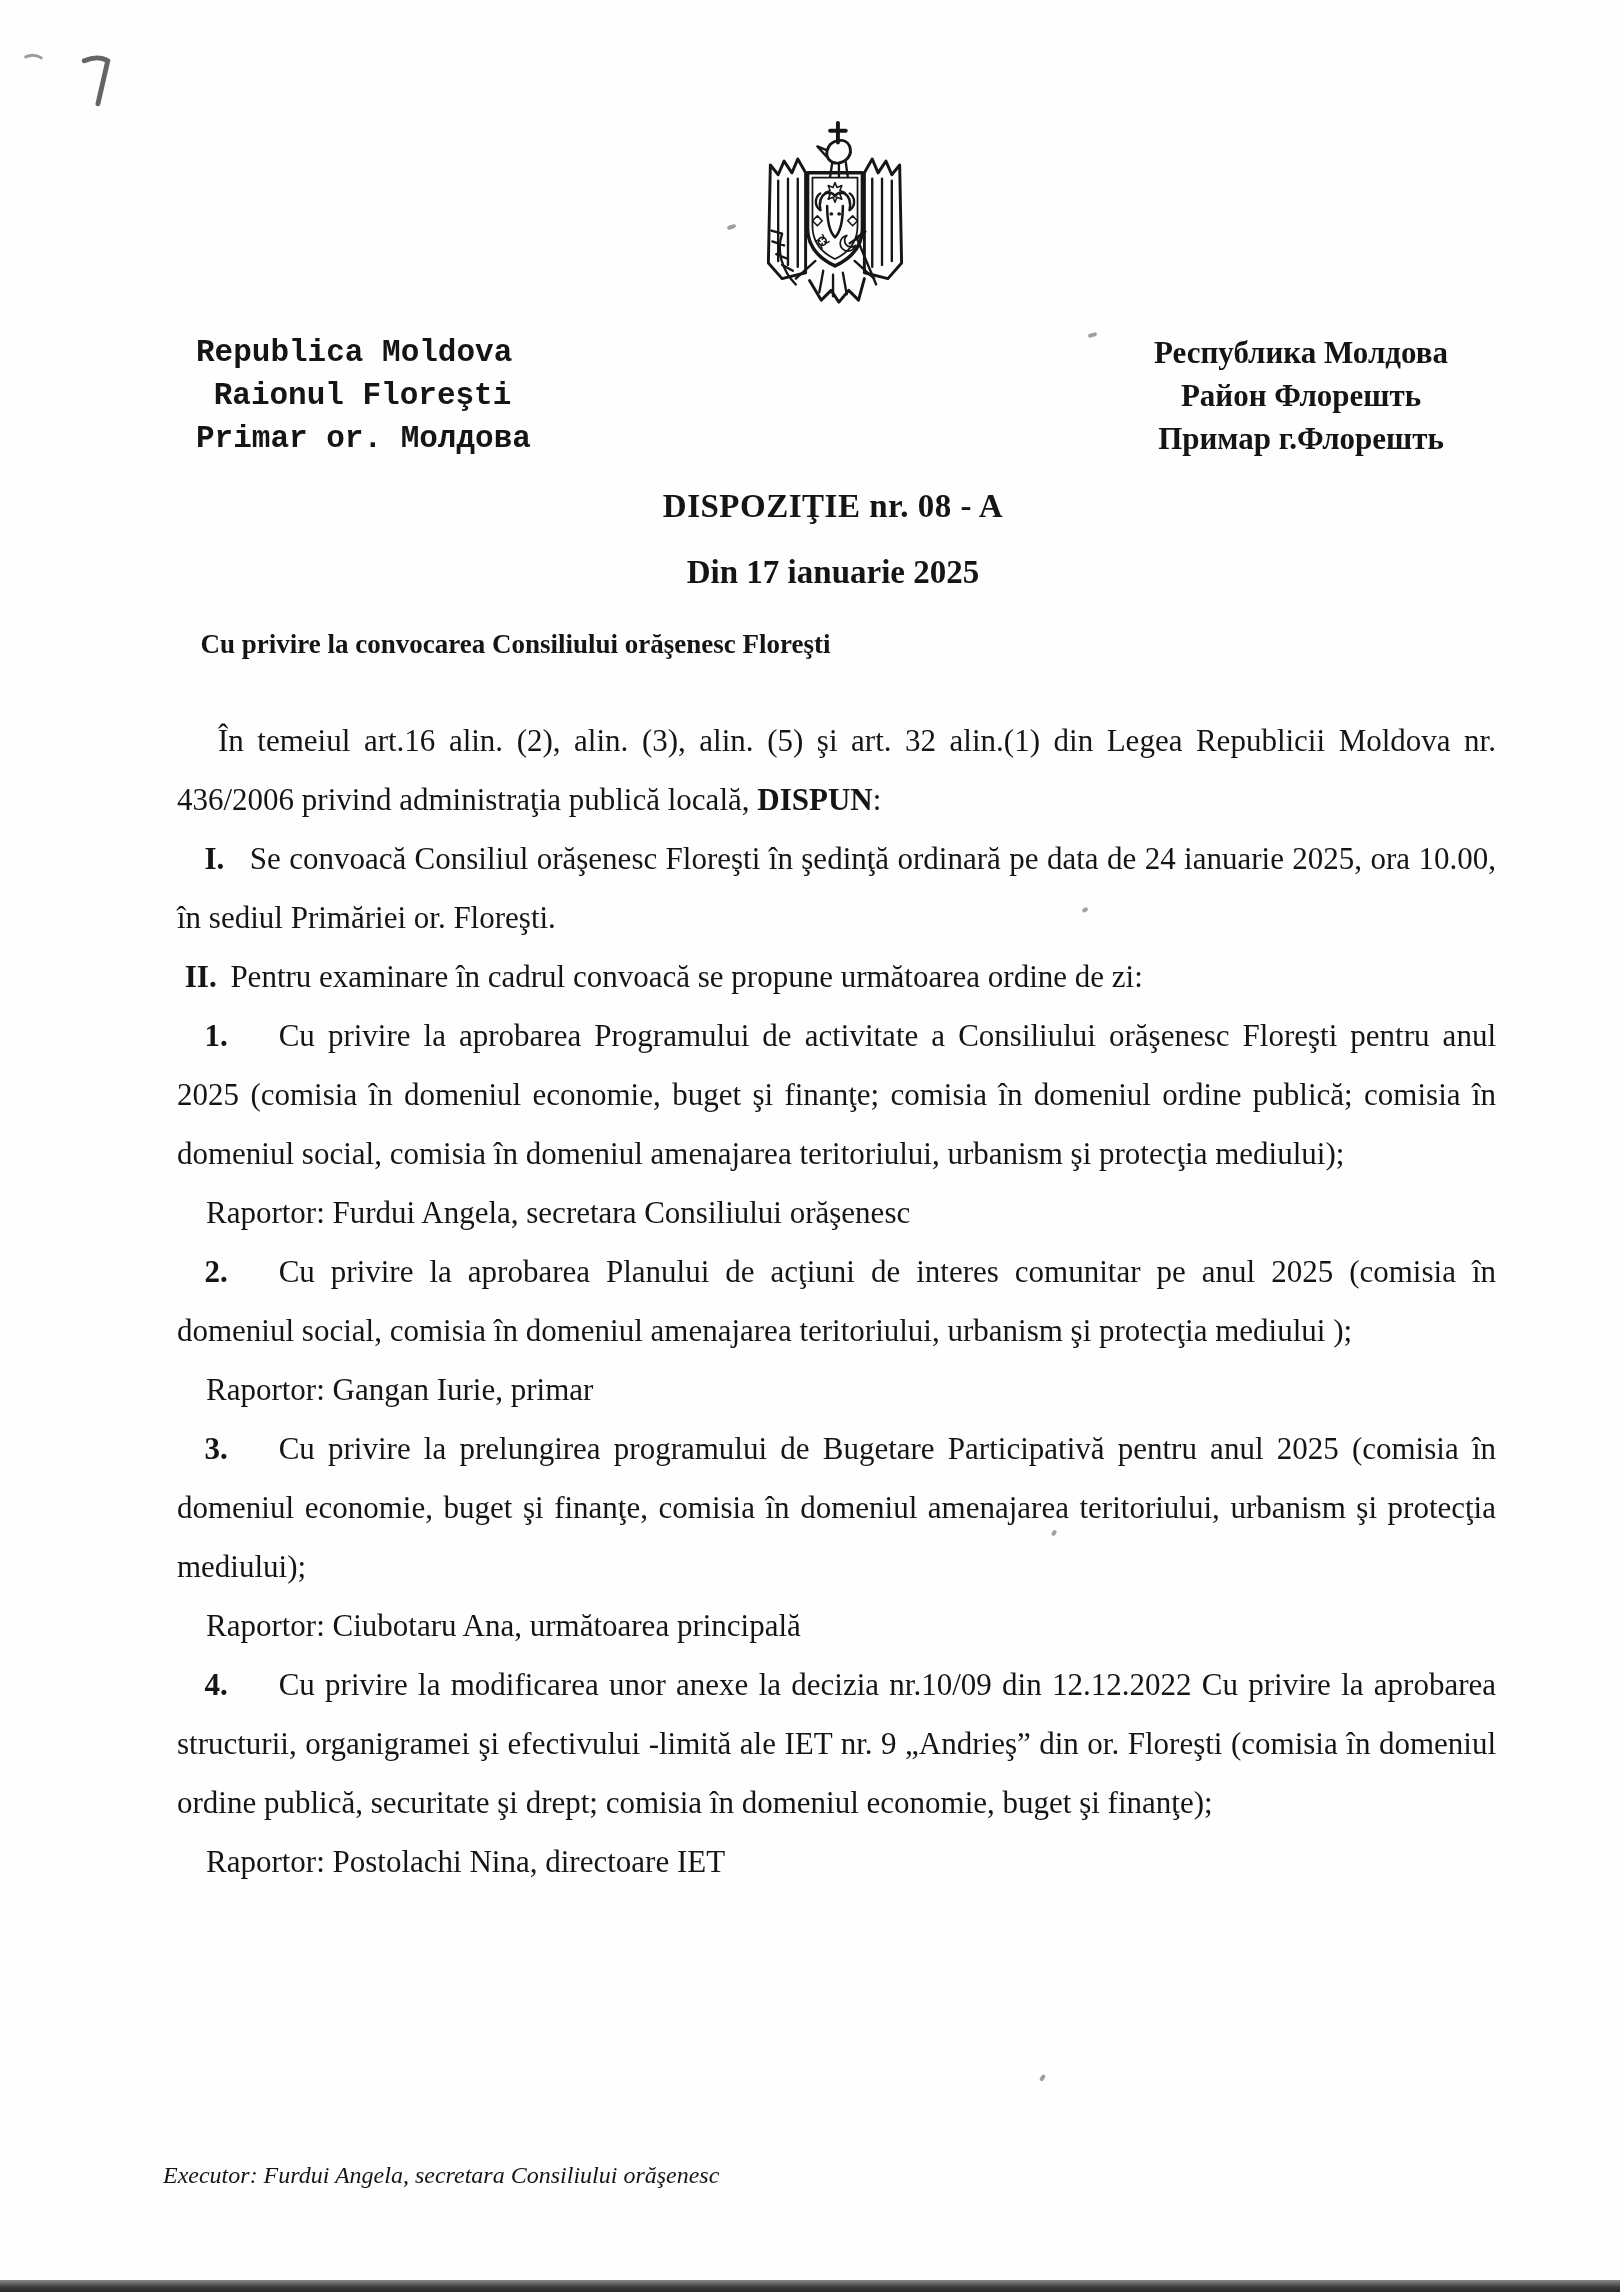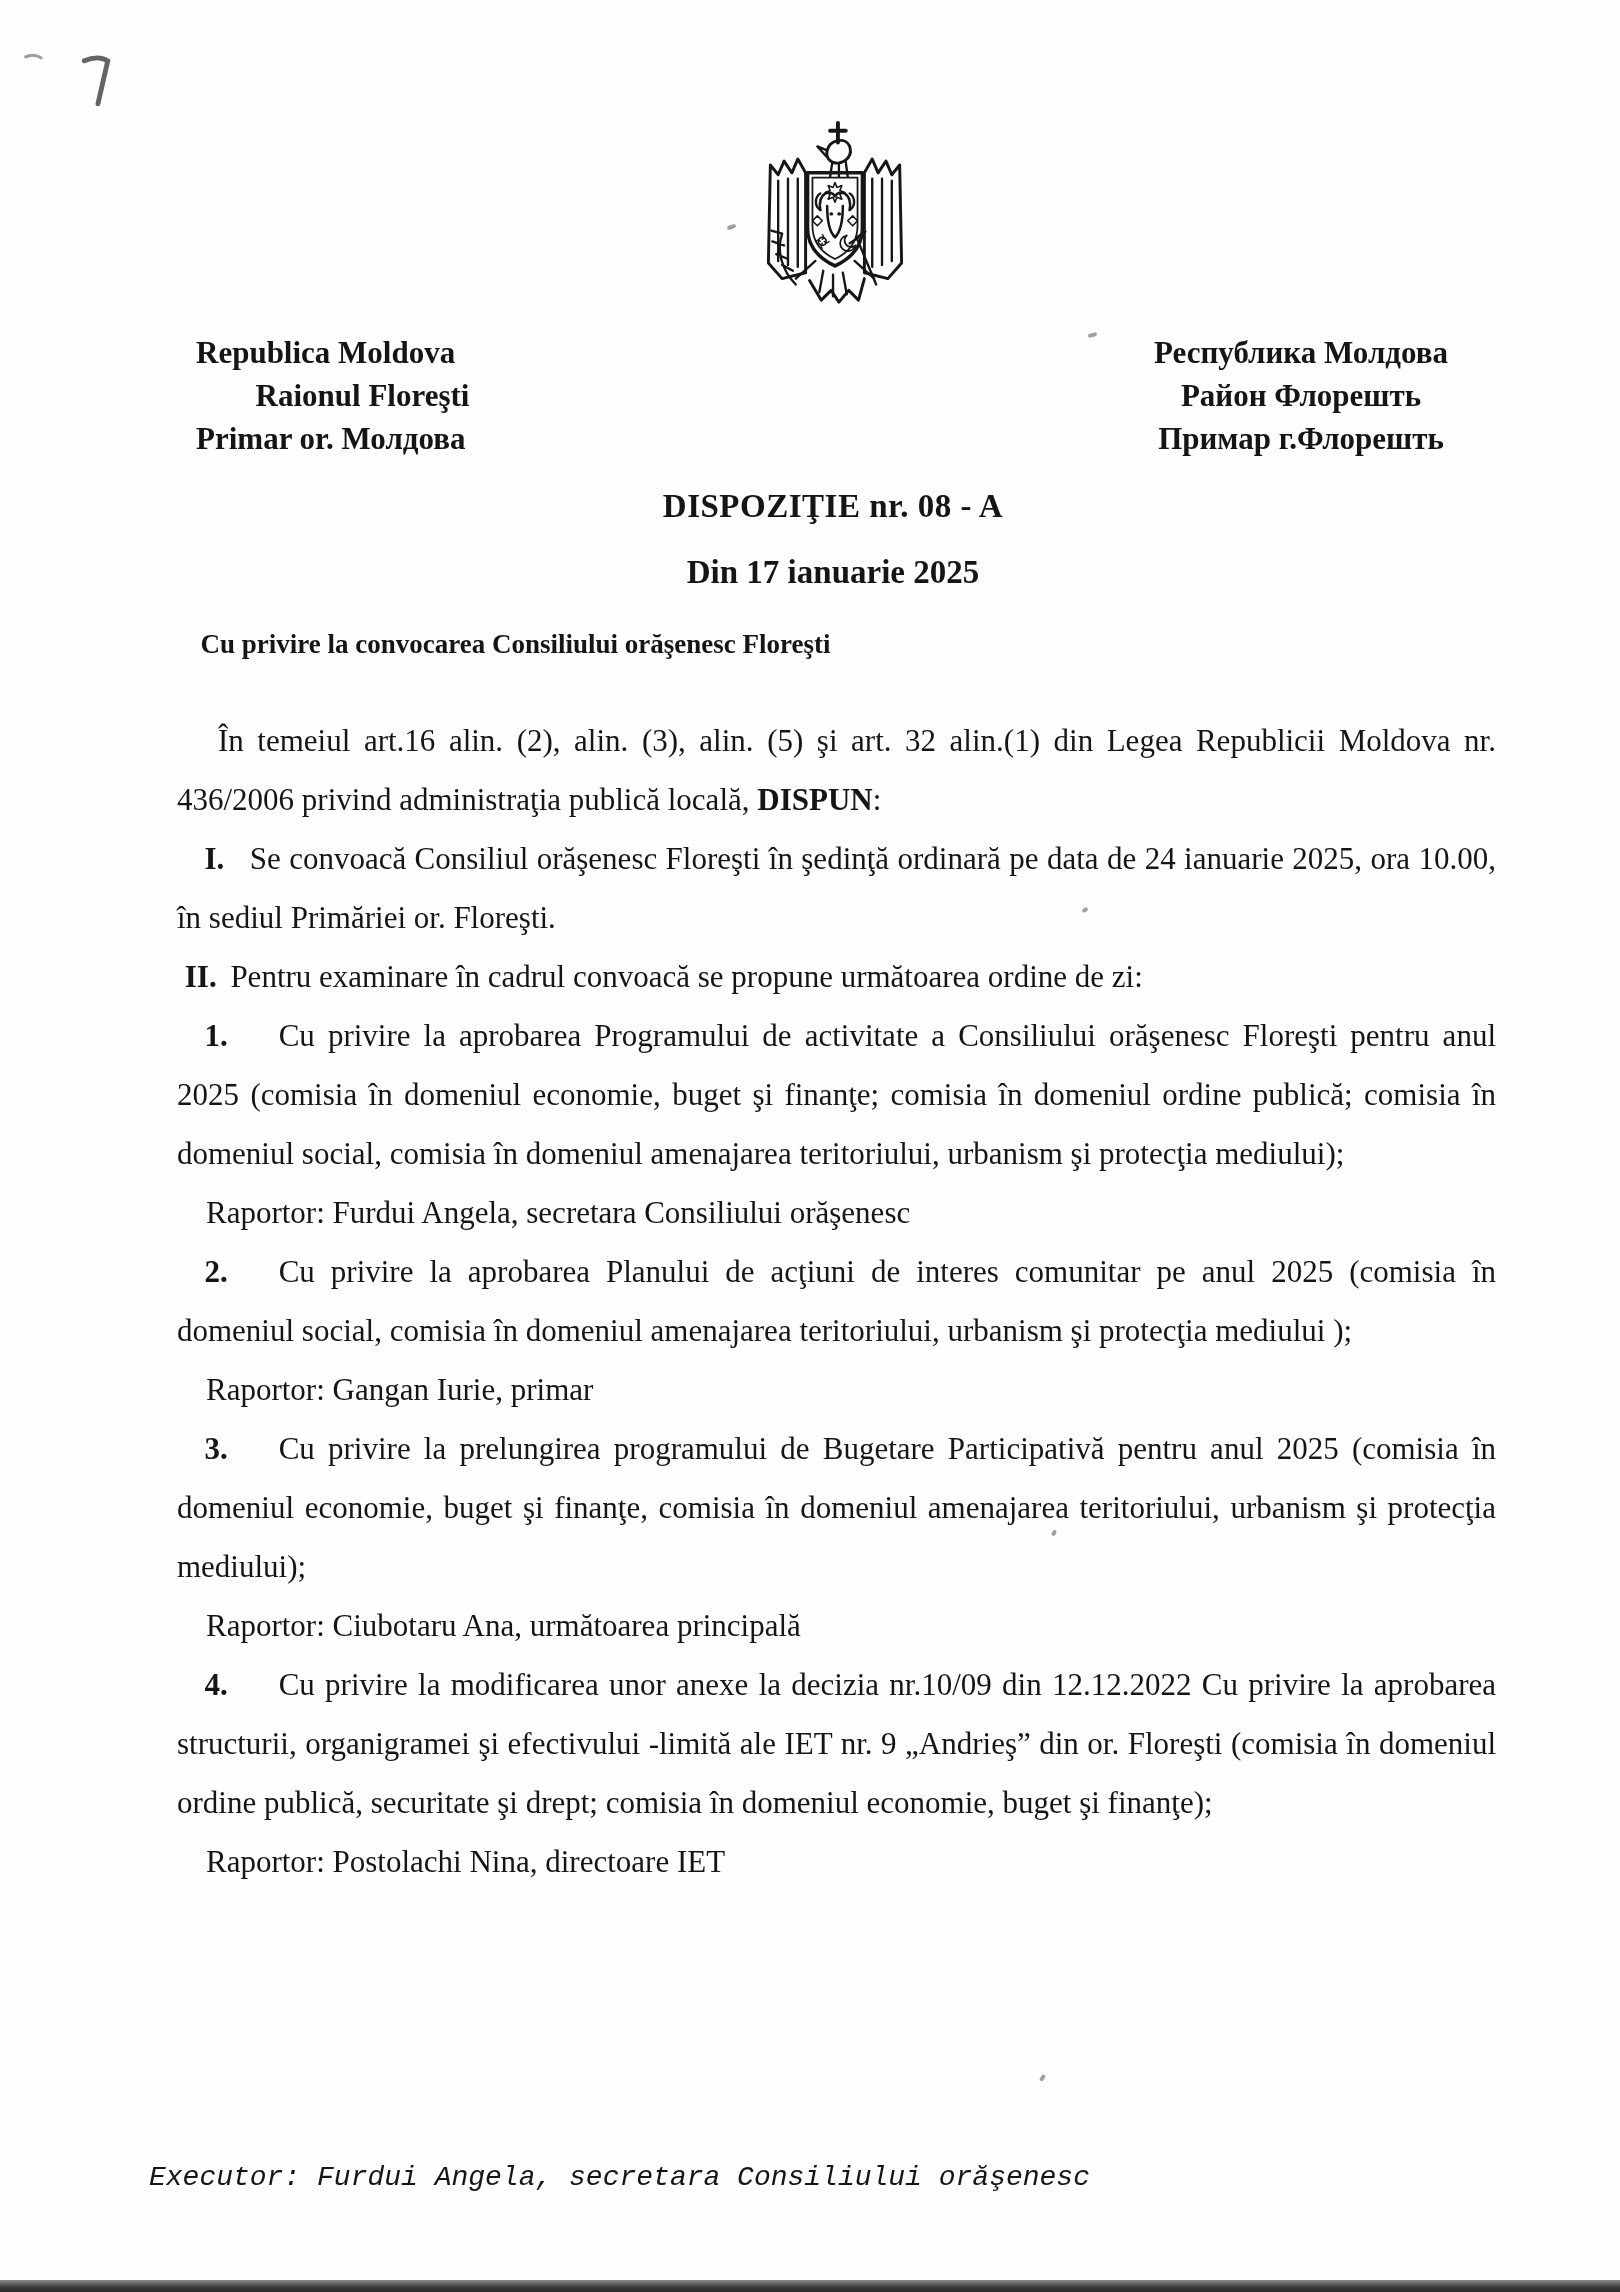--- a/index.html
+++ b/index.html
@@ -9,42 +9,42 @@
     font-family:"Liberation Serif", serif; color:#151515;
   }
   
   .hand-mark { position:absolute; left:11.8px; top:37px; }
   
   .emblem { position:absolute; left:737px; top:116px; }
   
   .letterhead { position:absolute; left:196px; top:331px; width:1274px;
     display:flex; justify-content:space-between; }
   .lh-block { font-weight:bold; font-size:31px; line-height:43px; white-space:nowrap; }
-  .lh-left  { width:333px; text-align:left; }
+  .lh-left  { width:333px; text-align:left;font-family:Liberation Mono, monospace; }
   .lh-left .mid { text-align:center; }
   .lh-right { width:338px; text-align:center; }
   
   .title-block { position:absolute; left:0; top:488px; width:1666px; text-align:center; }
   .title-line1 { font-weight:bold; font-size:33px; letter-spacing:0.5px; }
   .title-line2 { font-weight:bold; font-size:33px; margin-top:29px; }
   
   .content { position:absolute; left:177px; top:629px; width:1319px; }
   .subject { font-weight:bold; font-size:27px; margin:0 0 51px 23.5px; }
   .para { font-size:31px; line-height:59px; text-align:justify; margin:0; }
   .ind   { text-indent:41px;font-family:Liberation Serif, serif; }
   .num   { font-weight:bold; }
   .sp-sm { display:inline-block; width:13.7px; }
   .sp-md { display:inline-block; width:25.5px; }
   .sp-tab{ display:inline-block; width:51px; }
   .ml-i  { margin-left:27.4px; }
   .ml-ii { margin-left:7.8px; }
   .it    { }
   .rap   { text-indent:29px; }
   
-  .footer { position:absolute; left:149px; top:2162px; font-style:italic; font-size:28px;font-family:Liberation Mono, monospace; }
+  .footer { position:absolute; left:163px; top:2162px; font-style:italic; font-size:24px; }
   
   .speck { position:absolute; width:8.8px; height:3.9px; background:#6b6b6b; border-radius:2px; opacity:.65; }
   .scan-band { position:absolute; left:0; bottom:0; width:100%; height:12.7px;
     background:linear-gradient(#8a8a88, #3c3c3a 55%, #242422); }
 </style>
 </head>
 <body>
 
 <div class="page">
 

